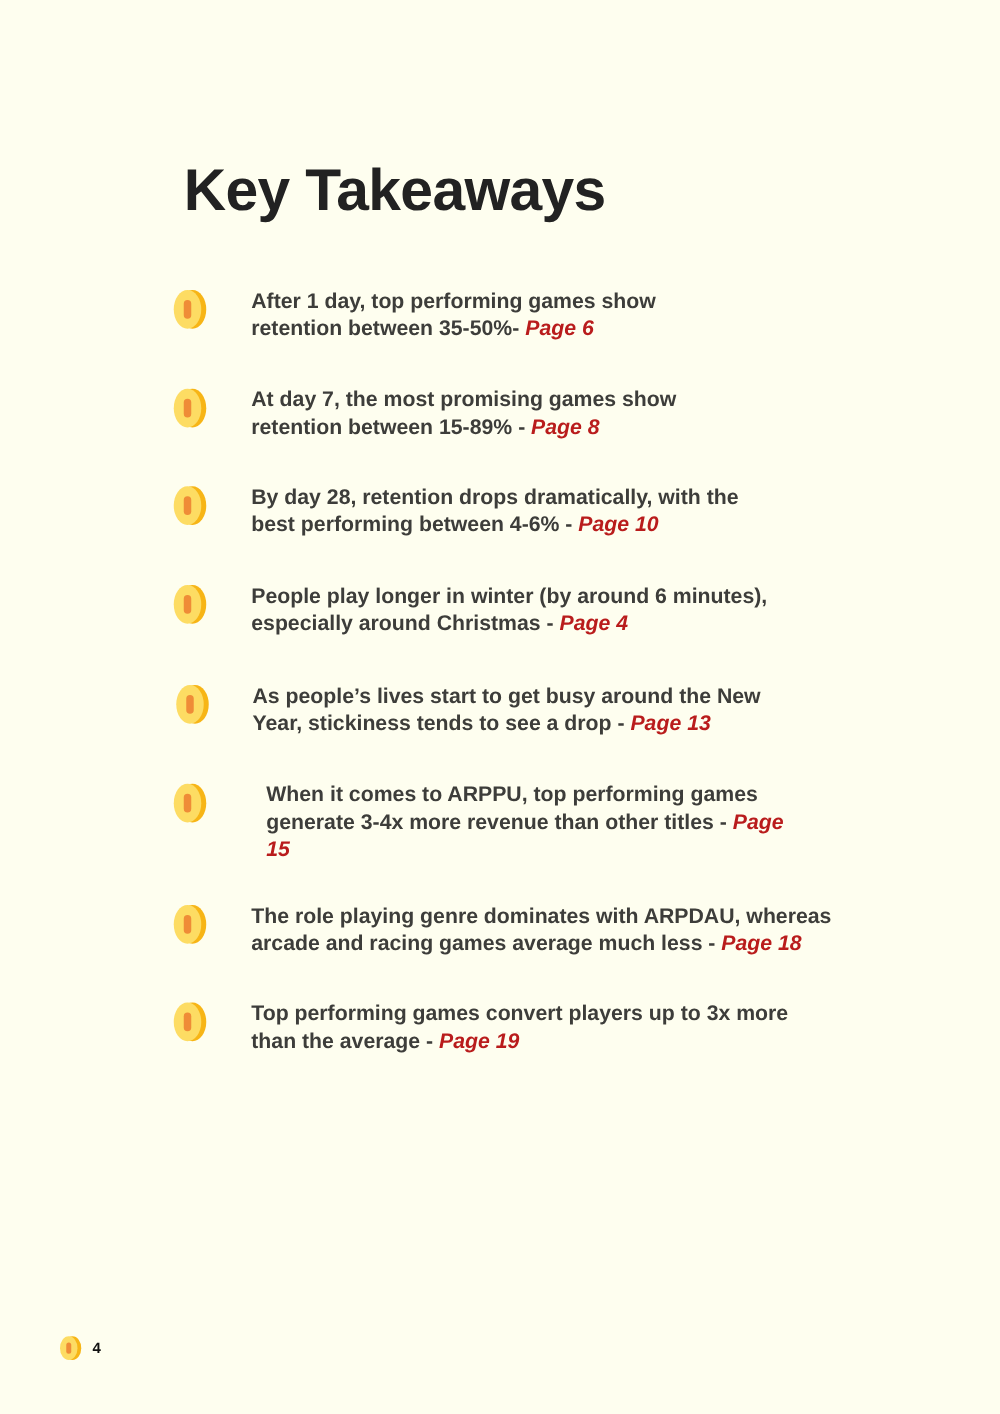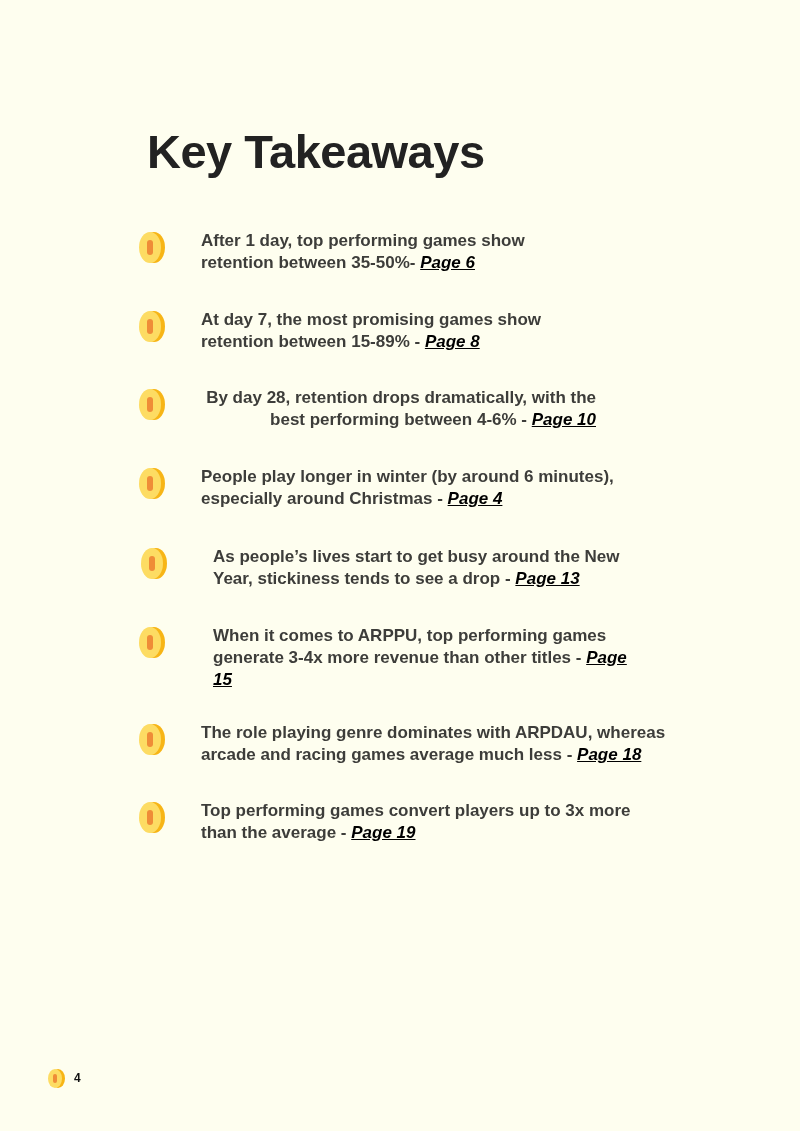--- a/index.html
+++ b/index.html
@@ -54,23 +54,22 @@
     .takeaway-text {
       position: absolute;
       left: 62px; top: 0;
       width: 480px;
       font-size: 17px;
       font-weight: bold;
       line-height: 22px;
       color: #3d3d3a;
     }
     .page-link {
-      color: #000000;
+      color: #b91c1c;
       font-style: italic;
-      text-decoration: underline;
       cursor: pointer;
     }
     .footer {
       position: absolute;
       left: 48px; top: 1069px;
       height: 20px;
     }
     .footer .coin {
       width: 18px; height: 20px; top: 0;
     }
@@ -107,39 +106,39 @@
     </div>
   <div class="takeaway-text" style="width:365px;"><span>At day 7, the most promising games show retention between 15-89% - </span><a class="page-link">Page 8</a></div>
 </div>
 
 <div class="takeaway" style="top:387px;">
   <div class="coin">
       <div class="coin-shadow"></div>
       <div class="coin-face"></div>
       <div class="coin-slot"></div>
     </div>
-  <div class="takeaway-text" style="width:395px;text-align:right;"><span>By day 28, retention drops dramatically, with the best performing between 4-6% - </span><a class="page-link">Page 10</a></div>
+  <div class="takeaway-text" style="width:395px;"><span>By day 28, retention drops dramatically, with the best performing between 4-6% - </span><a class="page-link">Page 10</a></div>
 </div>
 
 <div class="takeaway" style="top:466px;">
   <div class="coin">
       <div class="coin-shadow"></div>
       <div class="coin-face"></div>
       <div class="coin-slot"></div>
     </div>
   <div class="takeaway-text" style="width:450px;"><span>People play longer in winter (by around 6 minutes), especially around Christmas - </span><a class="page-link">Page 4</a></div>
 </div>
 
 <div class="takeaway" style="top:546px;">
   <div class="coin" style="left:2px;">
       <div class="coin-shadow"></div>
       <div class="coin-face"></div>
       <div class="coin-slot"></div>
     </div>
-  <div class="takeaway-text" style="left:74px; width:440px;"><span>As people’s lives start to get busy around the New Year, stickiness tends to see a drop - </span><a class="page-link">Page 13</a></div>
+  <div class="takeaway-text" style="left:63px; width:440px;"><span>As people’s lives start to get busy around the New Year, stickiness tends to see a drop - </span><a class="page-link">Page 13</a></div>
 </div>
 
 <div class="takeaway" style="top:625px;">
   <div class="coin">
       <div class="coin-shadow"></div>
       <div class="coin-face"></div>
       <div class="coin-slot"></div>
     </div>
   <div class="takeaway-text" style="width:430px;margin-left:12px;"><span>When it comes to ARPPU, top performing games generate 3-4x more revenue than other titles - </span><a class="page-link">Page 15</a></div>
 </div>

